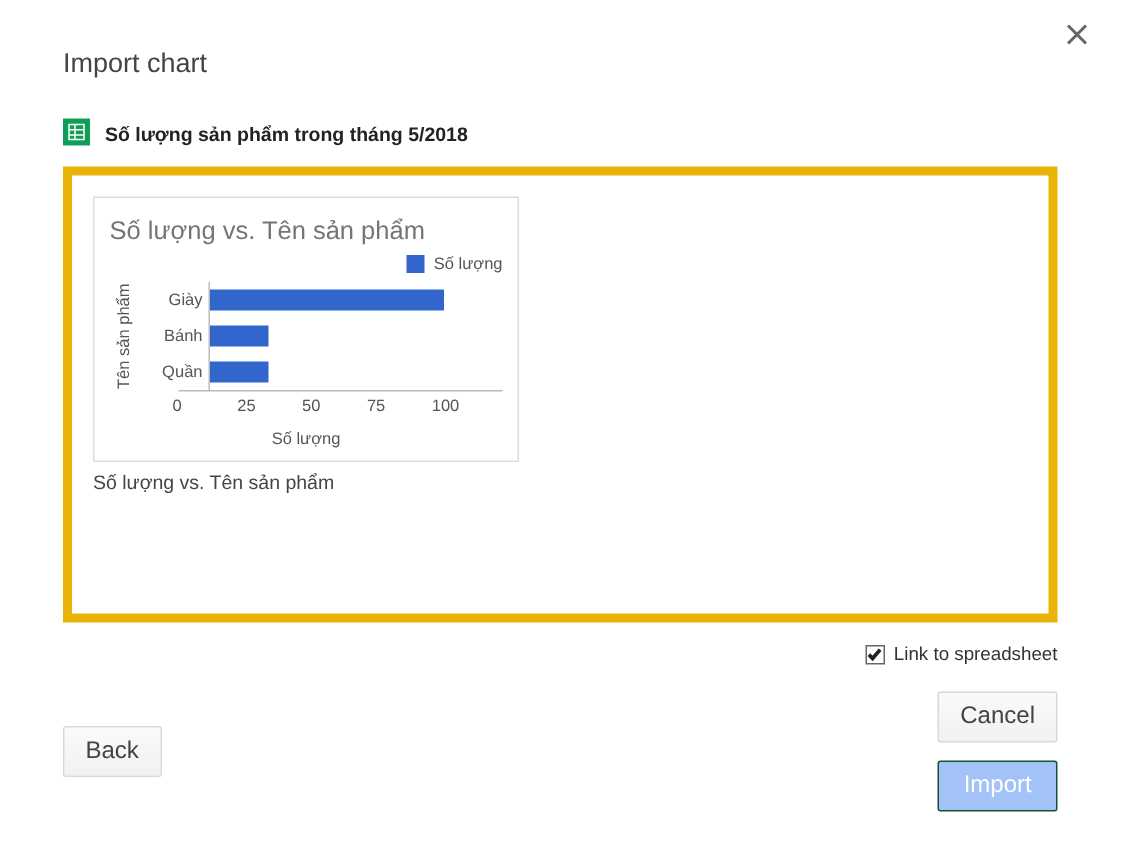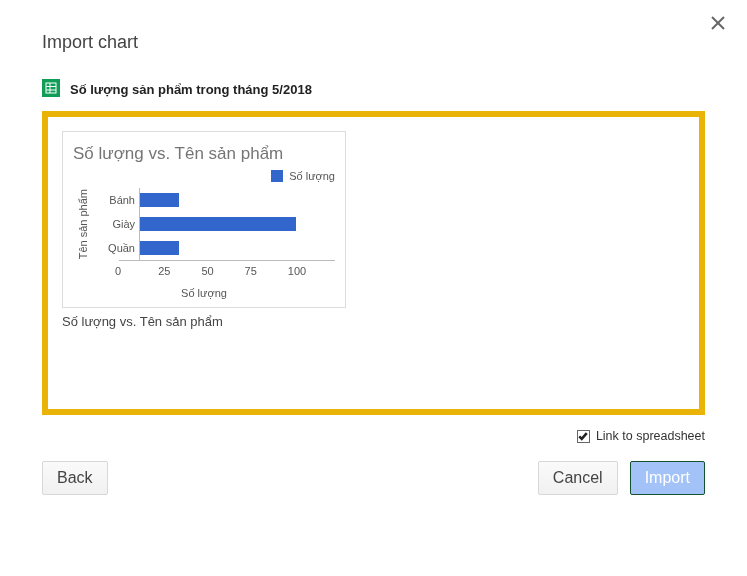--- a/index.html
+++ b/index.html
@@ -168,21 +168,21 @@
   }
   .btn {
     font-size: 16px;
     padding: 7px 14px;
     border: 1px solid #d8d8d8;
     background: linear-gradient(#fafafa,#f1f1f1);
     color: #444;
     cursor: pointer;
     border-radius: 2px;
   }
-  .btn-group { display:flex; gap:12px; }
+  .btn-group { display:flex; gap:12px;flex-direction:column; }
   .btn.primary {
     background: #a3c2f7;
     border: 1px solid #14532d;
     color: #fff;
   }
 </style>
 </head>
 <body>
 
 <div class="dialog">
@@ -214,29 +214,29 @@
 
       <div class="legend">
         <span class="legend-swatch"></span>
         <span>Số lượng</span>
       </div>
 
       <div class="plot-row">
         <div class="ylabel">Tên sản phẩm</div>
         <div class="bars-zone" id="bars-zone">
             <div class="bar-row">
+              <div class="bar-cat">Giày</div>
+              <div class="bar-track">
+                <div class="bar-fill" style="width: 80%; background: rgb(51, 102, 204);"></div>
+              </div>
+            </div>
+            <div class="bar-row">
               <div class="bar-cat">Bánh</div>
               <div class="bar-track">
                 <div class="bar-fill" style="width: 20%; background: rgb(51, 102, 204);"></div>
-              </div>
-            </div>
-            <div class="bar-row">
-              <div class="bar-cat">Giày</div>
-              <div class="bar-track">
-                <div class="bar-fill" style="width: 80%; background: rgb(51, 102, 204);"></div>
               </div>
             </div>
             <div class="bar-row">
               <div class="bar-cat">Quần</div>
               <div class="bar-track">
                 <div class="bar-fill" style="width: 20%; background: rgb(51, 102, 204);"></div>
               </div>
             </div>
           </div>
       </div>

